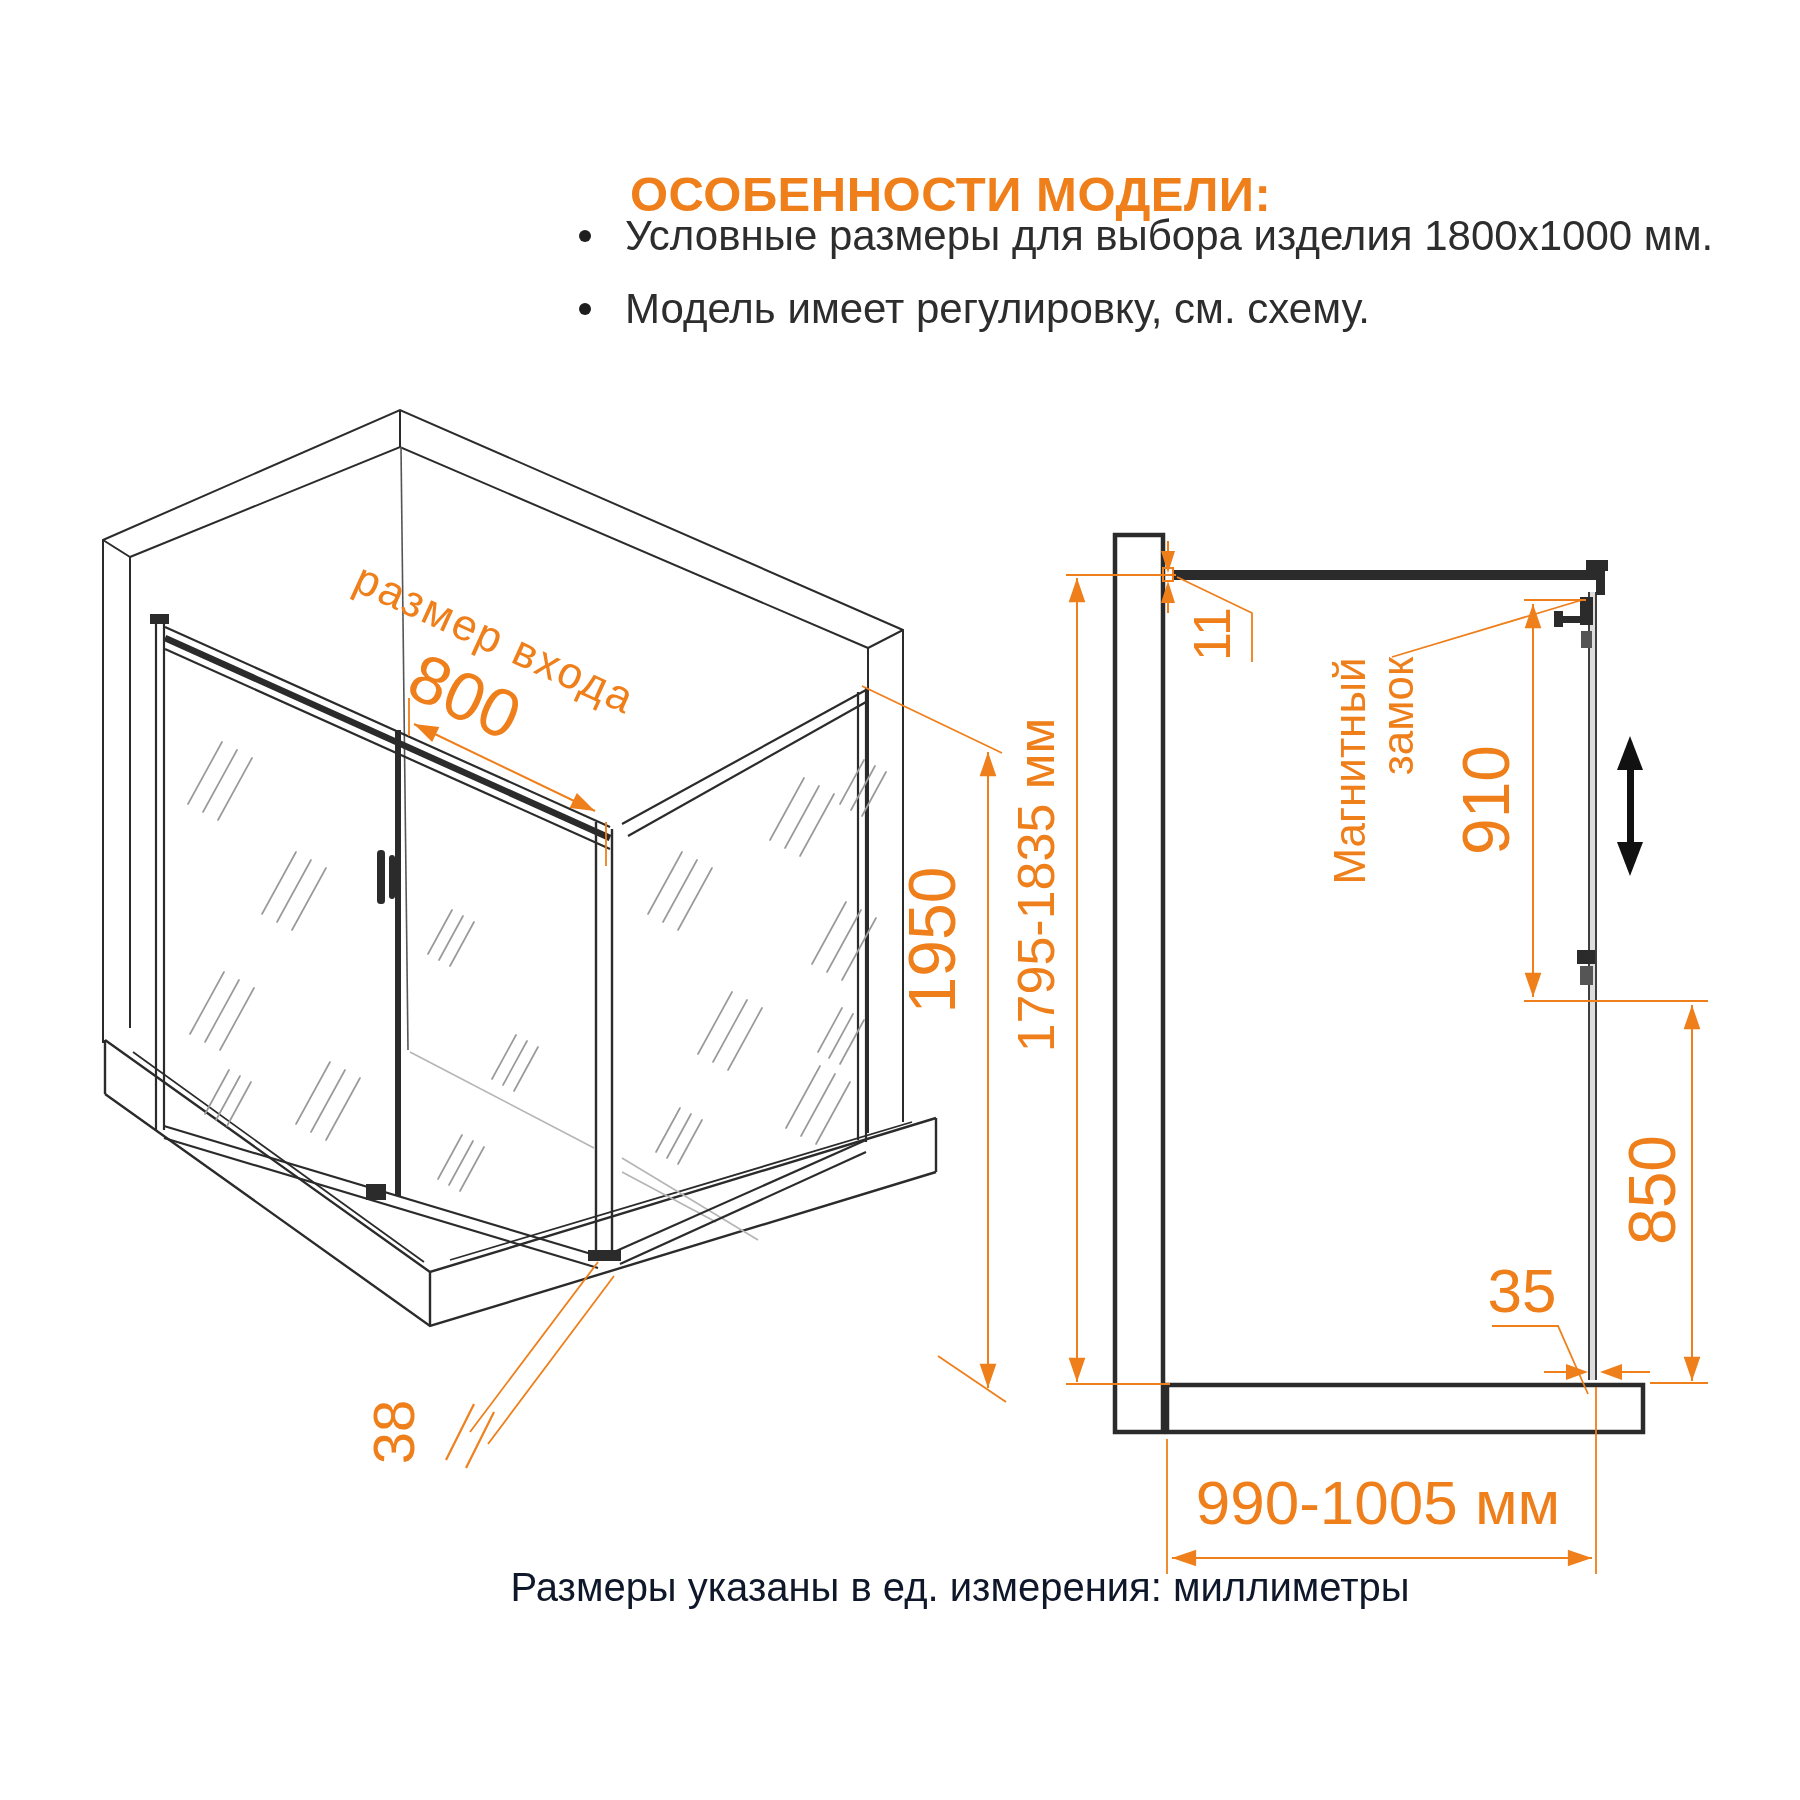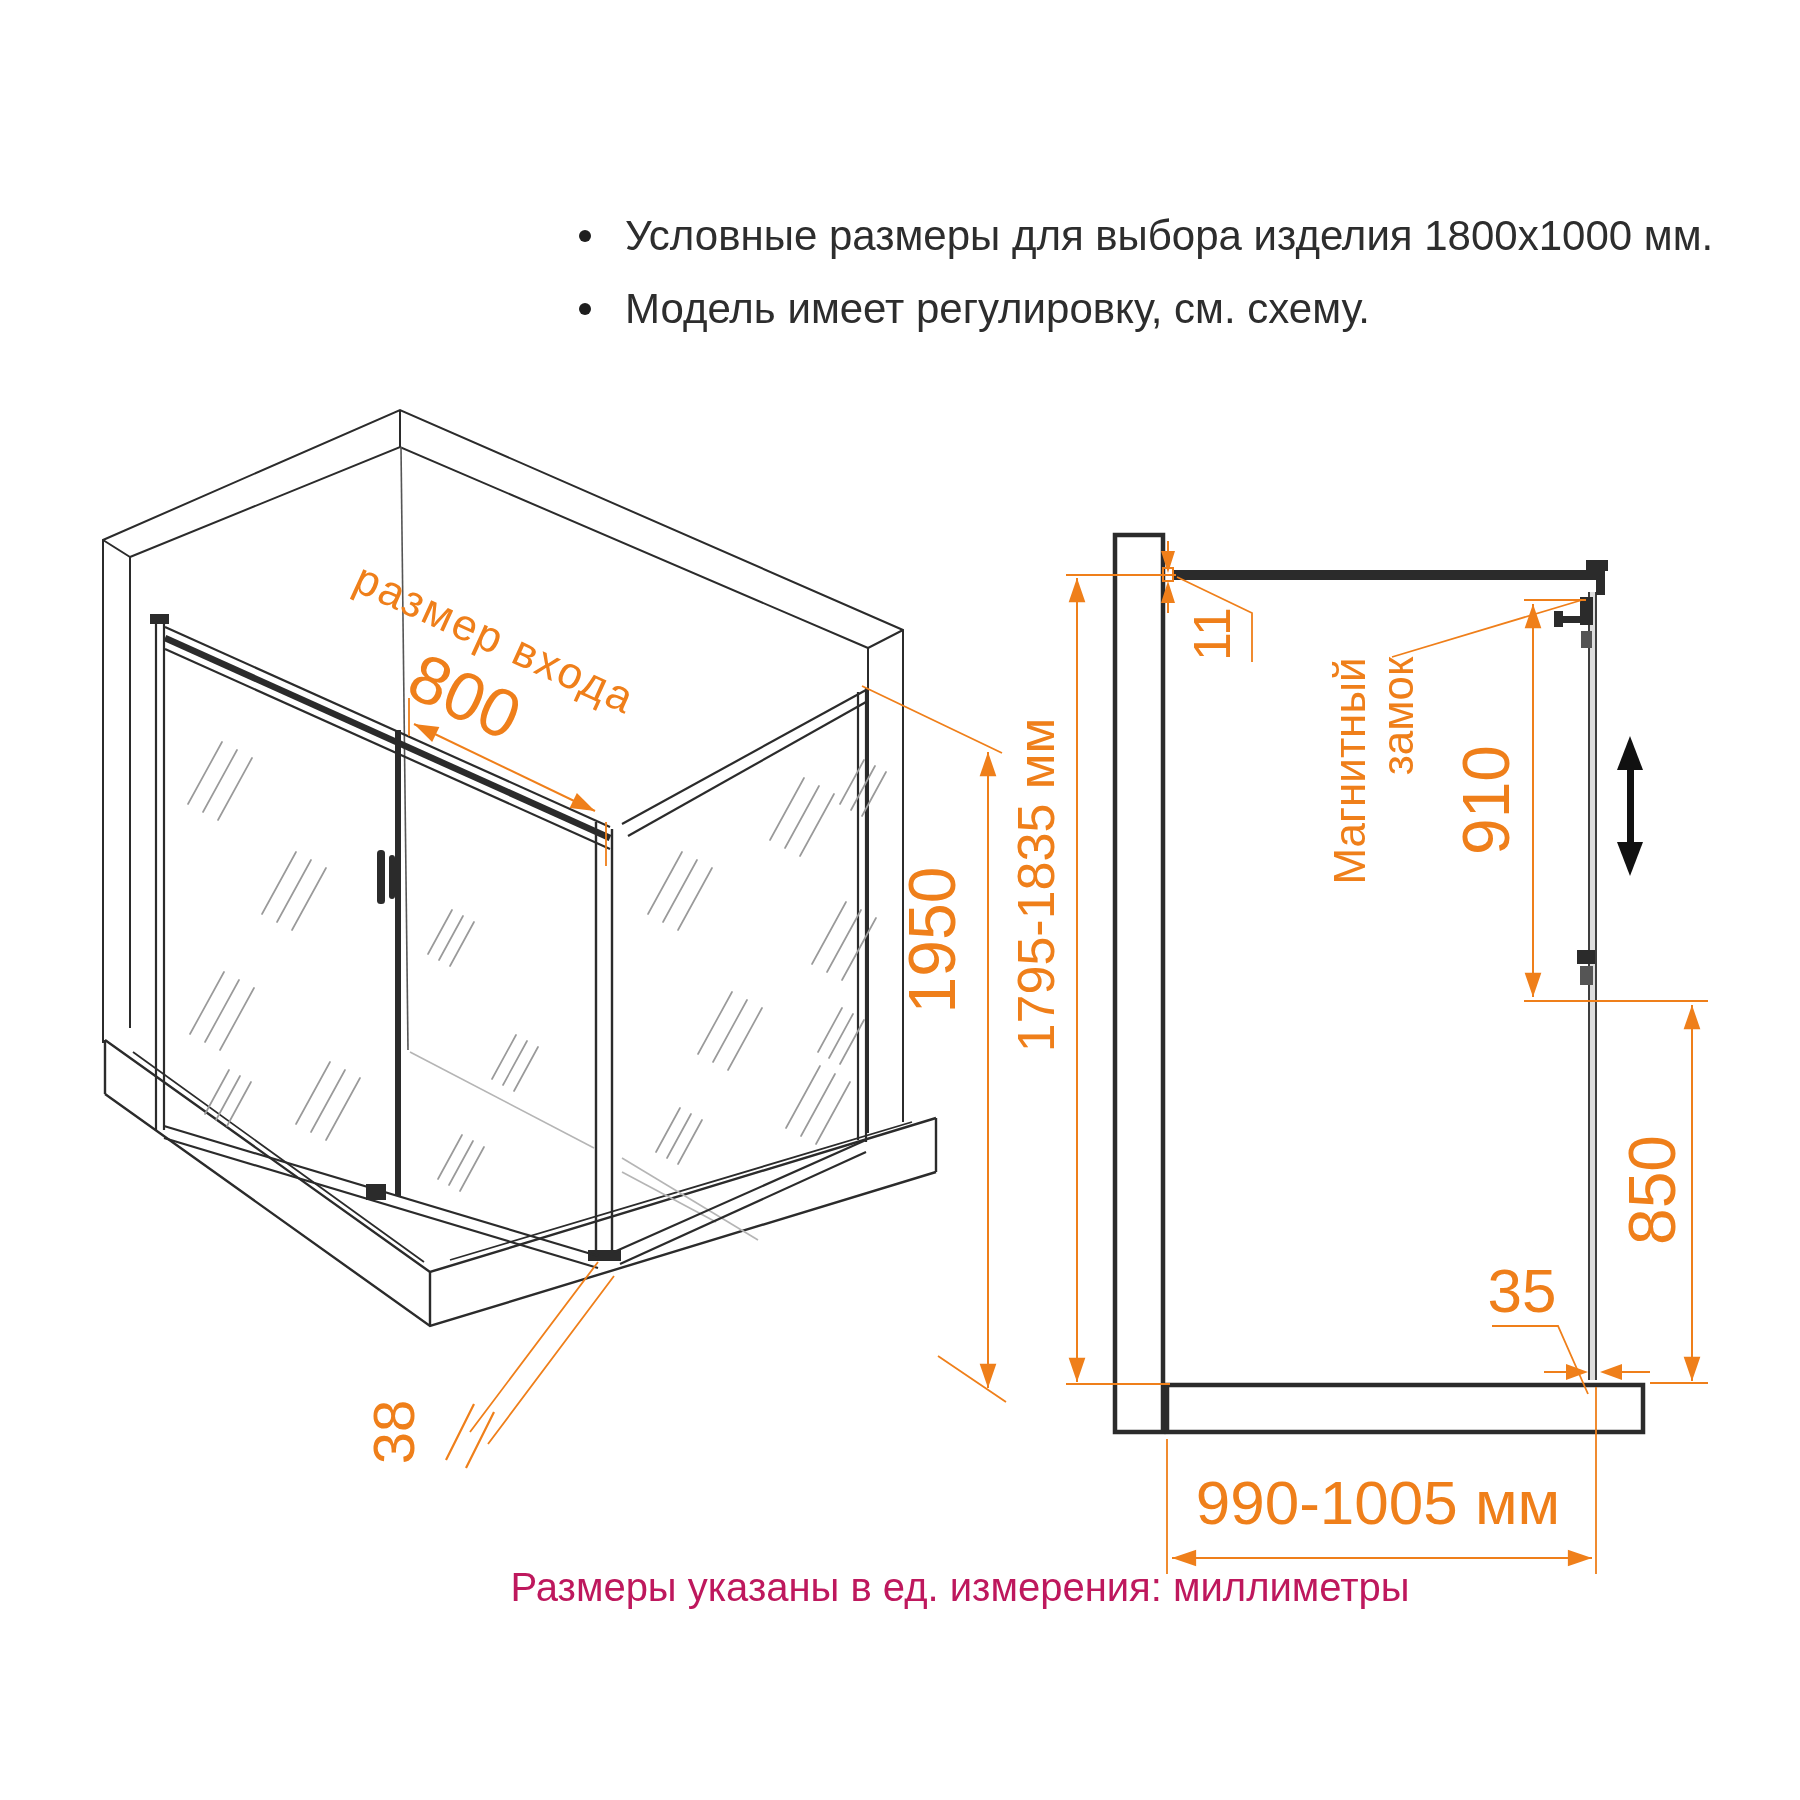--- a/index.html
+++ b/index.html
@@ -6,30 +6,31 @@
   .canvas{position:relative;width:1800px;height:1800px;background:#fff;overflow:hidden;
           font-family:"Liberation Sans","DejaVu Sans",sans-serif;}
   .features-title{position:absolute;left:630px;top:166px;font-size:49px;font-weight:700;
           color:#EF7F1A;letter-spacing:.5px;white-space:nowrap;}
   .bullet-row{position:absolute;left:579px;white-space:nowrap;}
   .bullet-dot{display:inline-block;width:12px;height:12px;border-radius:50%;background:#1e1e1e;
           vertical-align:middle;margin-right:34px;}
   .bullet-text{display:inline-block;vertical-align:middle;font-size:42px;color:#2d2d2d;}
   .bullet-cont{position:absolute;left:625px;font-size:42px;color:#2d2d2d;white-space:nowrap;}
   .footer-note{position:absolute;left:120px;top:1565px;width:1680px;text-align:center;
-          font-size:40px;color:#be185d;}
+          font-size:40px;color:#0f172a;}
   svg.drawing{position:absolute;left:0;top:0;}
   svg text{font-family:"Liberation Sans","DejaVu Sans",sans-serif;}
   .dimtxt{fill:#EF7F1A;}
 </style>
 </head>
 <body>
 
 <div class="canvas">
 
+  <div class="features-title">ОСОБЕННОСТИ МОДЕЛИ:</div>
 
   <div class="bullet-row" style="top:212px;">
     <span class="bullet-dot"></span><span class="bullet-text">Условные размеры для выбора изделия 1800x1000 мм.</span>
   </div>
   <div class="bullet-row" style="top:285px;text-decoration:underline;">
     <span class="bullet-dot"></span><span class="bullet-text">Модель имеет регулировку, см. схему.</span>
   </div>
 
   <svg class="drawing" width="1800" height="1800" viewBox="0 0 1800 1800">
     <defs>

